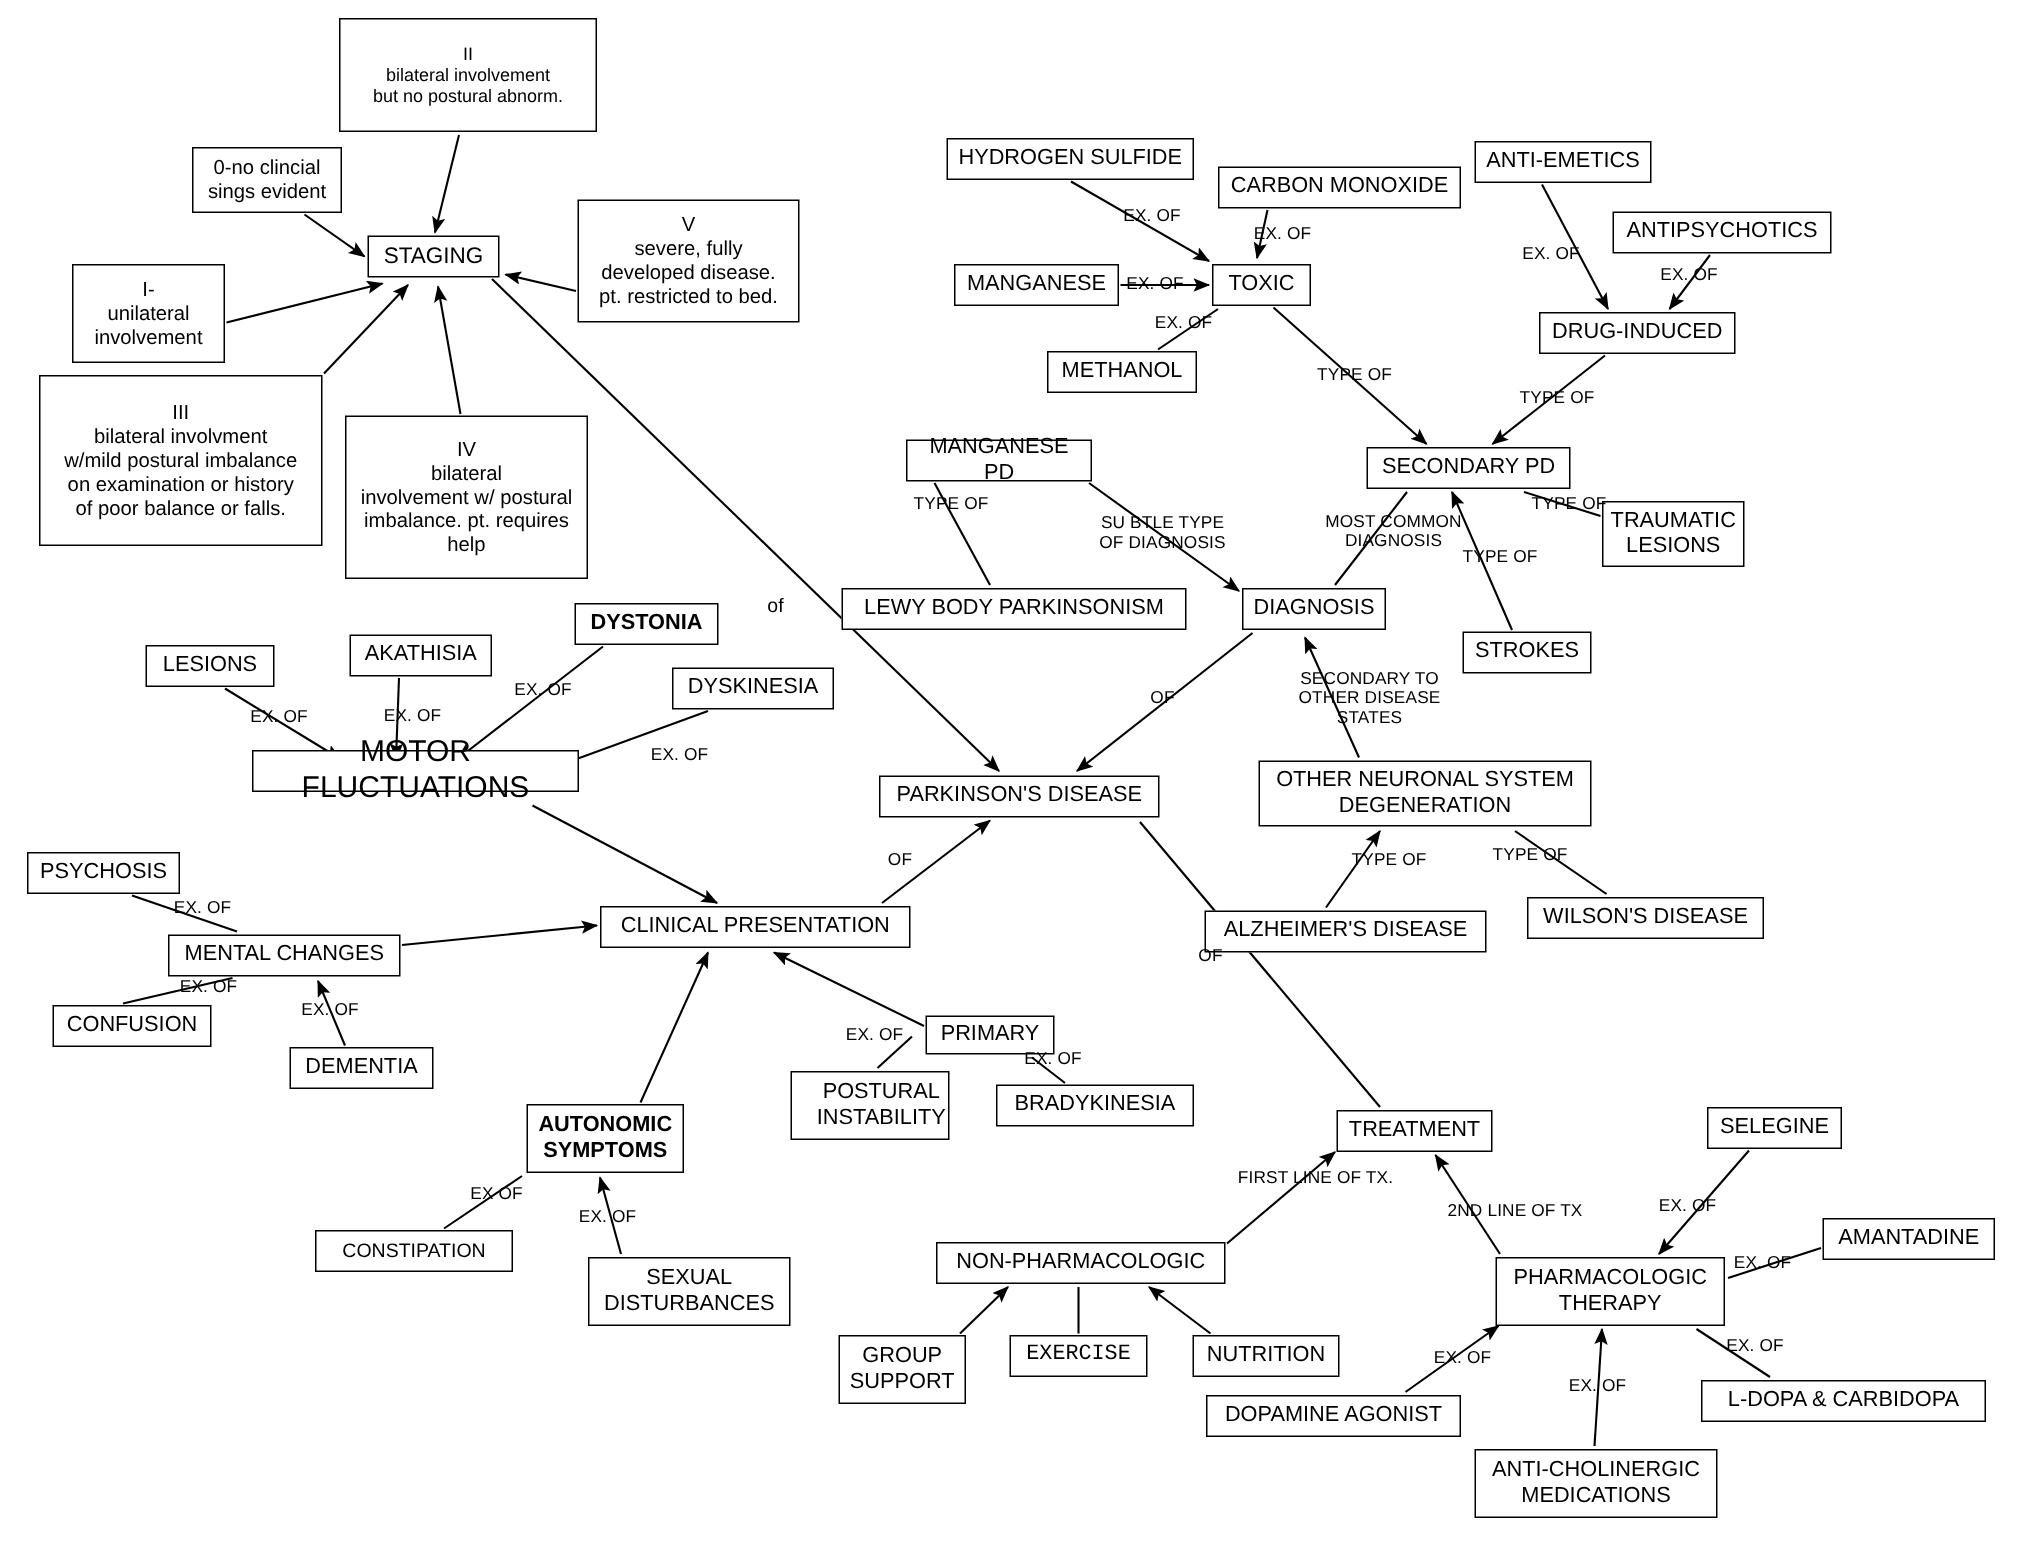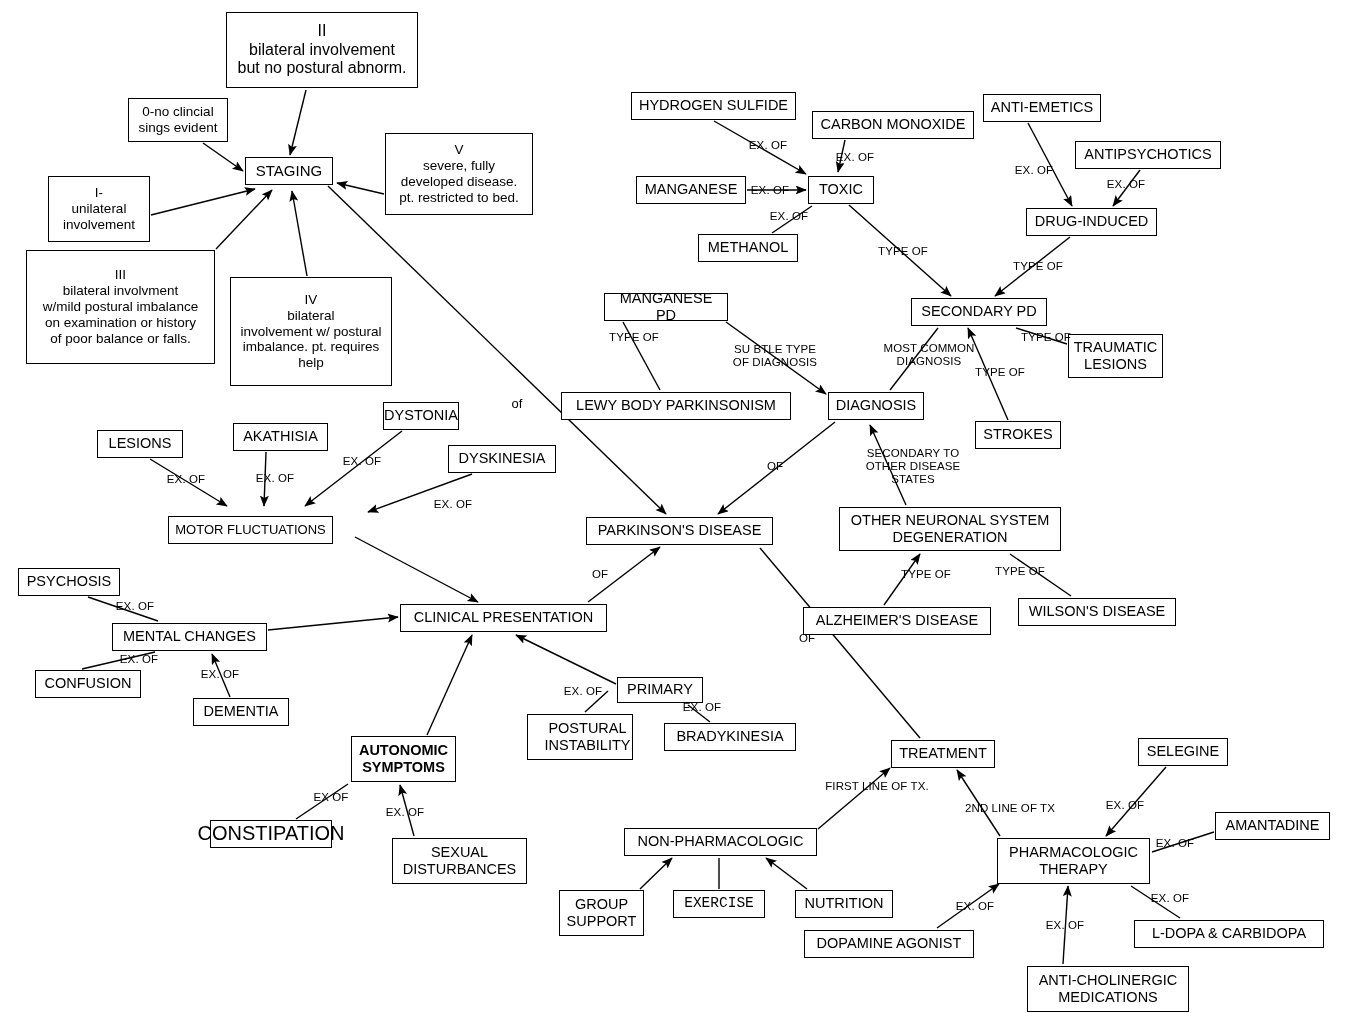--- a/index.html
+++ b/index.html
@@ -91,21 +91,21 @@
         <line x1="719" y1="889" x2="719" y2="858" stroke="#000000" stroke-width="1.4"></line>
         <line x1="807" y1="889" x2="766" y2="858" stroke="#000000" stroke-width="1.4" marker-end="url(#arrowhead)"></line>
         <line x1="1166" y1="767" x2="1106" y2="836" stroke="#000000" stroke-width="1.4" marker-end="url(#arrowhead)"></line>
         <line x1="1214" y1="832" x2="1152" y2="852" stroke="#000000" stroke-width="1.4"></line>
         <line x1="1180" y1="918" x2="1131" y2="886" stroke="#000000" stroke-width="1.4"></line>
         <line x1="937" y1="928" x2="999" y2="884" stroke="#000000" stroke-width="1.4" marker-end="url(#arrowhead)"></line>
         <line x1="1063" y1="964" x2="1068" y2="886" stroke="#000000" stroke-width="1.4" marker-end="url(#arrowhead)"></line>
       </g>
   </svg>
   <div id="node-layer">
-      <div class="node" style="left: 226px; top: 12px; width: 192px; height: 76px; font-size: 16px;">II
+      <div class="node" style="left: 226px; top: 12px; width: 172px; height: 76px; font-size: 12px;">II
 bilateral involvement
 but no postural abnorm.</div>
       <div class="node" style="left: 128px; top: 98px; width: 100px; height: 44px; font-size: 13.5px;">0-no clincial
 sings evident</div>
       <div class="node" style="left: 245px; top: 157px; width: 88px; height: 28px; font-size: 15px;">STAGING</div>
       <div class="node" style="left: 385px; top: 133px; width: 148px; height: 82px; font-size: 13.5px;">V
 severe, fully
 developed disease.
 pt. restricted to bed.</div>
       <div class="node" style="left: 48px; top: 176px; width: 102px; height: 66px; font-size: 13.5px;">I-
@@ -129,57 +129,57 @@
       <div class="node" style="left: 808px; top: 176px; width: 66px; height: 28px; font-size: 14.5px;">TOXIC</div>
       <div class="node" style="left: 1026px; top: 208px; width: 131px; height: 28px; font-size: 14.5px;">DRUG-INDUCED</div>
       <div class="node" style="left: 698px; top: 234px; width: 100px; height: 28px; font-size: 14.5px;">METHANOL</div>
       <div class="node" style="left: 911px; top: 298px; width: 136px; height: 28px; font-size: 14.5px;">SECONDARY PD</div>
       <div class="node" style="left: 1068px; top: 334px; width: 95px; height: 44px; font-size: 14.5px;">TRAUMATIC
 LESIONS</div>
       <div class="node" style="left: 604px; top: 293px; width: 124px; height: 28px; font-size: 14.5px;">MANGANESE PD</div>
       <div class="node" style="left: 828px; top: 392px; width: 96px; height: 28px; font-size: 14.5px;">DIAGNOSIS</div>
       <div class="node" style="left: 561px; top: 392px; width: 230px; height: 28px; font-size: 14.5px;">LEWY BODY PARKINSONISM</div>
       <div class="node" style="left: 975px; top: 421px; width: 86px; height: 28px; font-size: 14.5px;">STROKES</div>
-      <div class="node" style="left: 383px; top: 402px; width: 76px; height: 28px; font-size: 14.5px;">DYSTONIA</div>
+      <div class="node" style="left: 383px; top: 402px; width: 96px; height: 28px; font-size: 14.5px; font-weight: bold;">DYSTONIA</div>
       <div class="node" style="left: 97px; top: 430px; width: 86px; height: 28px; font-size: 14.5px;">LESIONS</div>
       <div class="node" style="left: 233px; top: 423px; width: 95px; height: 28px; font-size: 14.5px;">AKATHISIA</div>
       <div class="node" style="left: 448px; top: 445px; width: 108px; height: 28px; font-size: 14.5px;">DYSKINESIA</div>
-      <div class="node" style="left: 168px; top: 516px; width: 165px; height: 28px; font-size: 13px;">MOTOR FLUCTUATIONS</div>
+      <div class="node" style="left: 168px; top: 500px; width: 218px; height: 28px; font-size: 20px;">MOTOR FLUCTUATIONS</div>
       <div class="node" style="left: 586px; top: 517px; width: 187px; height: 28px; font-size: 14.5px;">PARKINSON'S DISEASE</div>
       <div class="node" style="left: 839px; top: 507px; width: 222px; height: 44px; font-size: 14.5px;">OTHER NEURONAL SYSTEM
 DEGENERATION</div>
       <div class="node" style="left: 18px; top: 568px; width: 102px; height: 28px; font-size: 14.5px;">PSYCHOSIS</div>
       <div class="node" style="left: 112px; top: 623px; width: 155px; height: 28px; font-size: 14.5px;">MENTAL CHANGES</div>
       <div class="node" style="left: 400px; top: 604px; width: 207px; height: 28px; font-size: 14.5px;">CLINICAL PRESENTATION</div>
       <div class="node" style="left: 803px; top: 607px; width: 188px; height: 28px; font-size: 14.5px;">ALZHEIMER'S DISEASE</div>
       <div class="node" style="left: 1018px; top: 598px; width: 158px; height: 28px; font-size: 14.5px;">WILSON'S DISEASE</div>
       <div class="node" style="left: 35px; top: 670px; width: 106px; height: 28px; font-size: 14.5px;">CONFUSION</div>
       <div class="node" style="left: 193px; top: 698px; width: 96px; height: 28px; font-size: 14.5px;">DEMENTIA</div>
       <div class="node" style="left: 617px; top: 677px; width: 86px; height: 26px; font-size: 14.5px;">PRIMARY</div>
       <div class="node" style="left: 527px; top: 714px; width: 106px; height: 46px; font-size: 14.5px; padding-left: 19px;">POSTURAL
 INSTABILITY</div>
       <div class="node" style="left: 664px; top: 723px; width: 132px; height: 28px; font-size: 14.5px; text-align: right;">BRADYKINESIA</div>
       <div class="node" style="left: 351px; top: 736px; width: 105px; height: 46px; font-size: 14.5px; font-weight: bold;">AUTONOMIC
 SYMPTOMS</div>
       <div class="node" style="left: 891px; top: 740px; width: 104px; height: 28px; font-size: 14.5px;">TREATMENT</div>
       <div class="node" style="left: 1138px; top: 738px; width: 90px; height: 28px; font-size: 14.5px;">SELEGINE</div>
       <div class="node" style="left: 1215px; top: 812px; width: 115px; height: 28px; font-size: 14.5px;">AMANTADINE</div>
-      <div class="node" style="left: 210px; top: 820px; width: 122px; height: 28px; font-size: 20px;">CONSTIPATION</div>
+      <div class="node" style="left: 210px; top: 820px; width: 132px; height: 28px; font-size: 13px;">CONSTIPATION</div>
       <div class="node" style="left: 624px; top: 828px; width: 193px; height: 28px; font-size: 14.5px;">NON-PHARMACOLOGIC</div>
       <div class="node" style="left: 997px; top: 838px; width: 153px; height: 46px; font-size: 14.5px;">PHARMACOLOGIC
 THERAPY</div>
       <div class="node" style="left: 392px; top: 838px; width: 135px; height: 46px; font-size: 14.5px;">SEXUAL
 DISTURBANCES</div>
       <div class="node" style="left: 673px; top: 890px; width: 92px; height: 28px; font-size: 14.5px; font-family: Liberation Mono, monospace;">EXERCISE</div>
       <div class="node" style="left: 795px; top: 890px; width: 98px; height: 28px; font-size: 14.5px;">NUTRITION</div>
       <div class="node" style="left: 559px; top: 890px; width: 85px; height: 46px; font-size: 14.5px;">GROUP
 SUPPORT</div>
       <div class="node" style="left: 1134px; top: 920px; width: 190px; height: 28px; font-size: 14.5px;">L-DOPA &amp; CARBIDOPA</div>
       <div class="node" style="left: 804px; top: 930px; width: 170px; height: 28px; font-size: 14.5px;">DOPAMINE AGONIST</div>
-      <div class="node" style="left: 983px; top: 966px; width: 162px; height: 46px; font-size: 14.5px; margin-left: 44px;">ANTI-CHOLINERGIC
+      <div class="node" style="left: 983px; top: 966px; width: 162px; height: 46px; font-size: 14.5px;">ANTI-CHOLINERGIC
 MEDICATIONS</div>
     </div>
   <div id="label-layer">
       <div class="lbl" style="left: 517px; top: 404px; font-size: 13px;">of</div>
       <div class="lbl" style="left: 768px; top: 145px; font-size: 11.5px;">EX. OF</div>
       <div class="lbl" style="left: 855px; top: 157px; font-size: 11.5px;">EX. OF</div>
       <div class="lbl" style="left: 770px; top: 190px; font-size: 11.5px;">EX. OF</div>
       <div class="lbl" style="left: 789px; top: 216px; font-size: 11.5px;">EX. OF</div>
       <div class="lbl" style="left: 1034px; top: 170px; font-size: 11.5px;">EX. OF</div>
       <div class="lbl" style="left: 1126px; top: 184px; font-size: 11.5px;">EX. OF</div>

